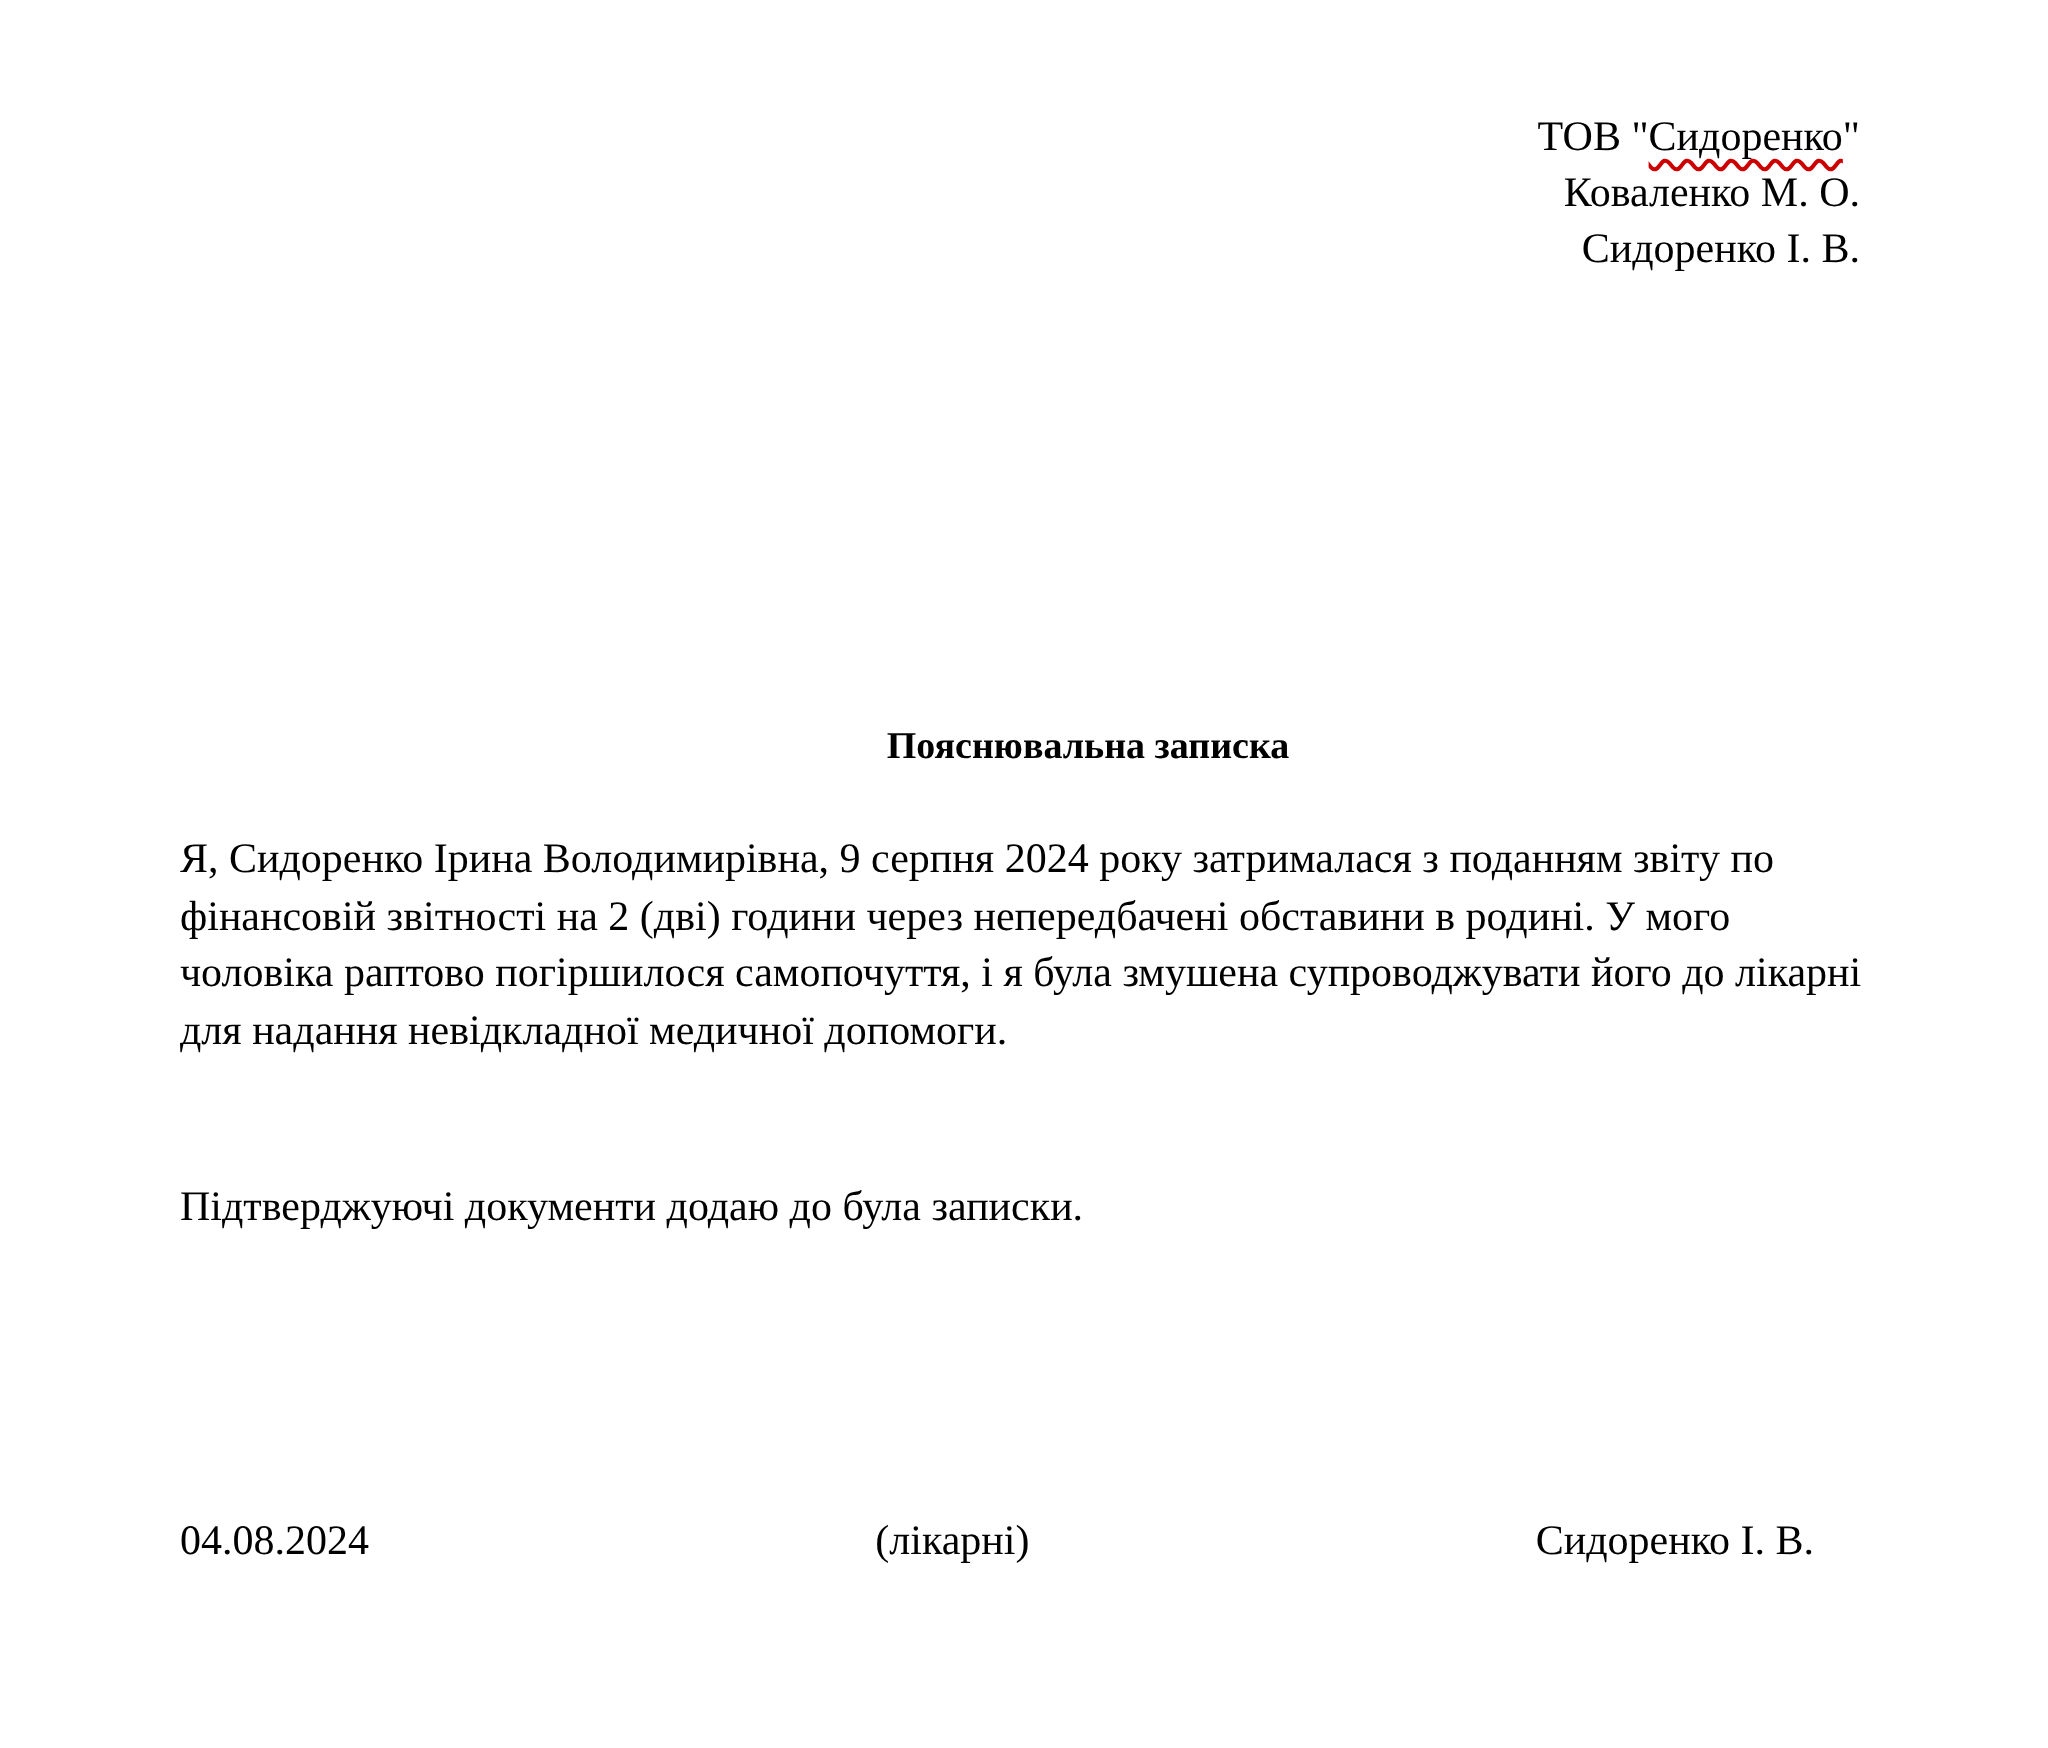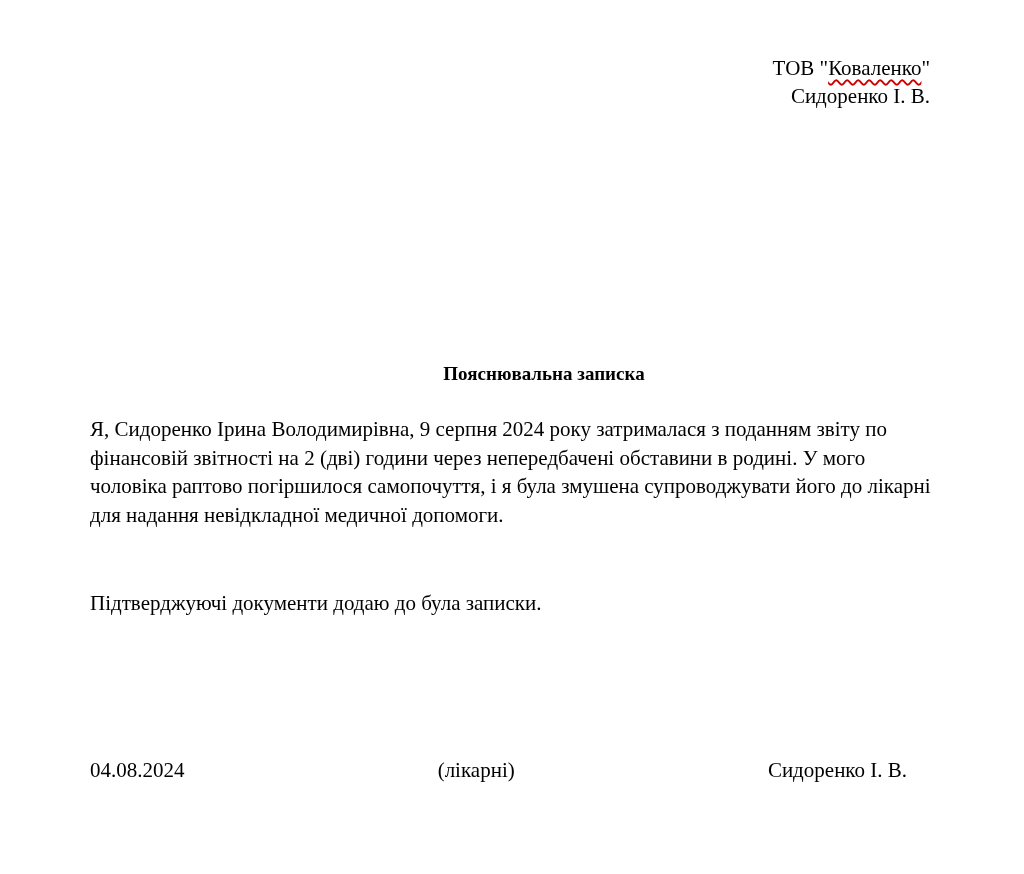--- a/index.html
+++ b/index.html
@@ -65,21 +65,22 @@
     align-items: baseline;
     line-height: 28px;
   }
 </style>
 </head>
 <body>
 
 <div class="page" style="background: rgb(255, 255, 255); color: rgb(0, 0, 0);">
 
   <div class="addressee">
-    <div class="line"><span>ТОВ "</span><span class="misspelled">Коваленко</span><span>"</span></div>
+    <div class="line"><span>ТОВ "</span><span class="misspelled">Сидоренко</span><span>"</span></div>
+    <div class="line">Коваленко М. О.</div>
     <div class="line">Сидоренко І. В.</div>
   </div>
 
   <h1 class="title">Пояснювальна записка</h1>
 
   <p class="para para-1">Я, Сидоренко Ірина Володимирівна, 9 серпня 2024 року затрималася з поданням звіту по фінансовій звітності на 2 (дві) години через непередбачені обставини в родині. У мого чоловіка раптово погіршилося самопочуття, і я була змушена супроводжувати його до лікарні для надання невідкладної медичної допомоги.</p>
 
   <p class="para para-2">Підтверджуючі документи додаю до була записки.</p>
 
   <div class="signature-row">

